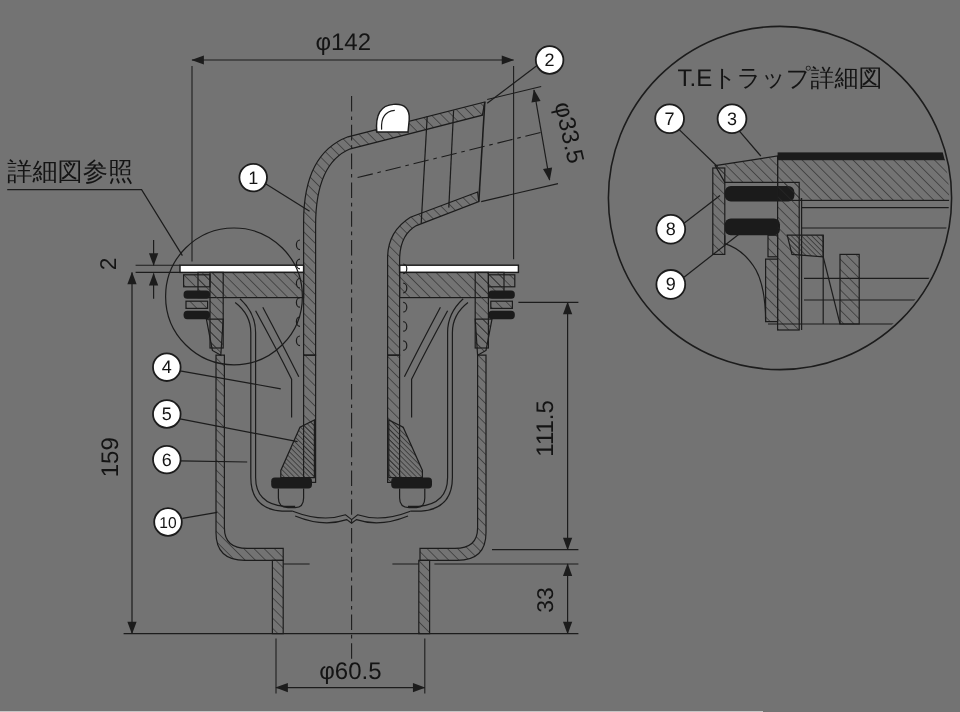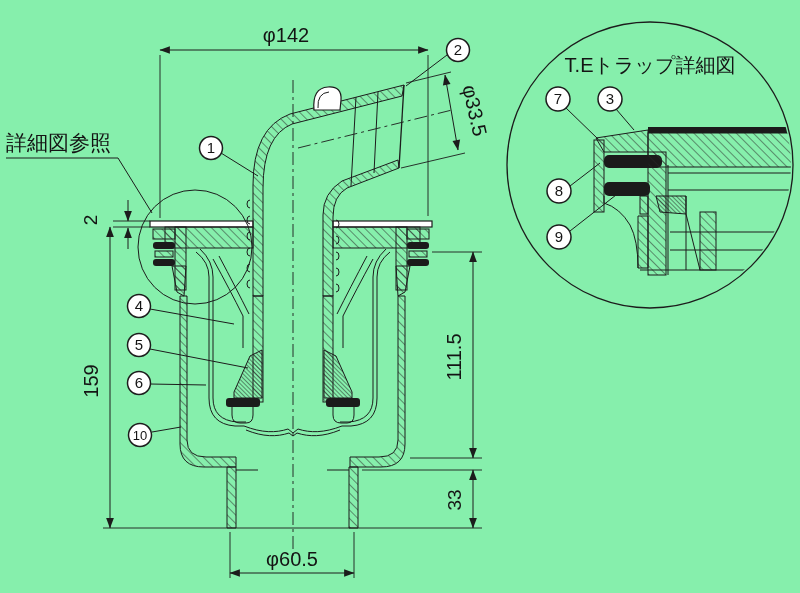--- a/index.html
+++ b/index.html
@@ -1,16 +1,16 @@
 <!DOCTYPE html>
 <html><head>
 <meta charset="utf-8">
 <style>
   html,body{margin:0;padding:0;background:#ffffff;}
-  .stage{position:relative;width:800px;height:593px;background:#86efac;overflow:hidden;}
+  .stage{position:relative;width:800px;height:593px;background:#737373;overflow:hidden;}
   svg{display:block;}
   svg text{fill:#141414;font-family:"Liberation Sans",sans-serif;}
   .ol{fill:none;stroke:#1c1c1c;stroke-width:1.3;}
   .olthin{fill:none;stroke:#1c1c1c;stroke-width:1;}
   .wh{fill:#ffffff;stroke:#1c1c1c;stroke-width:1.2;}
   .hz{fill:url(#h45);stroke:#1c1c1c;stroke-width:1;}
   .hzd{fill:url(#hd45);stroke:#1c1c1c;stroke-width:1;}
   .blk{fill:#1b1b1b;stroke:none;}
   .dim{stroke:#1c1c1c;stroke-width:1;fill:none;}
   .ext{stroke:#1c1c1c;stroke-width:0.9;fill:none;}

